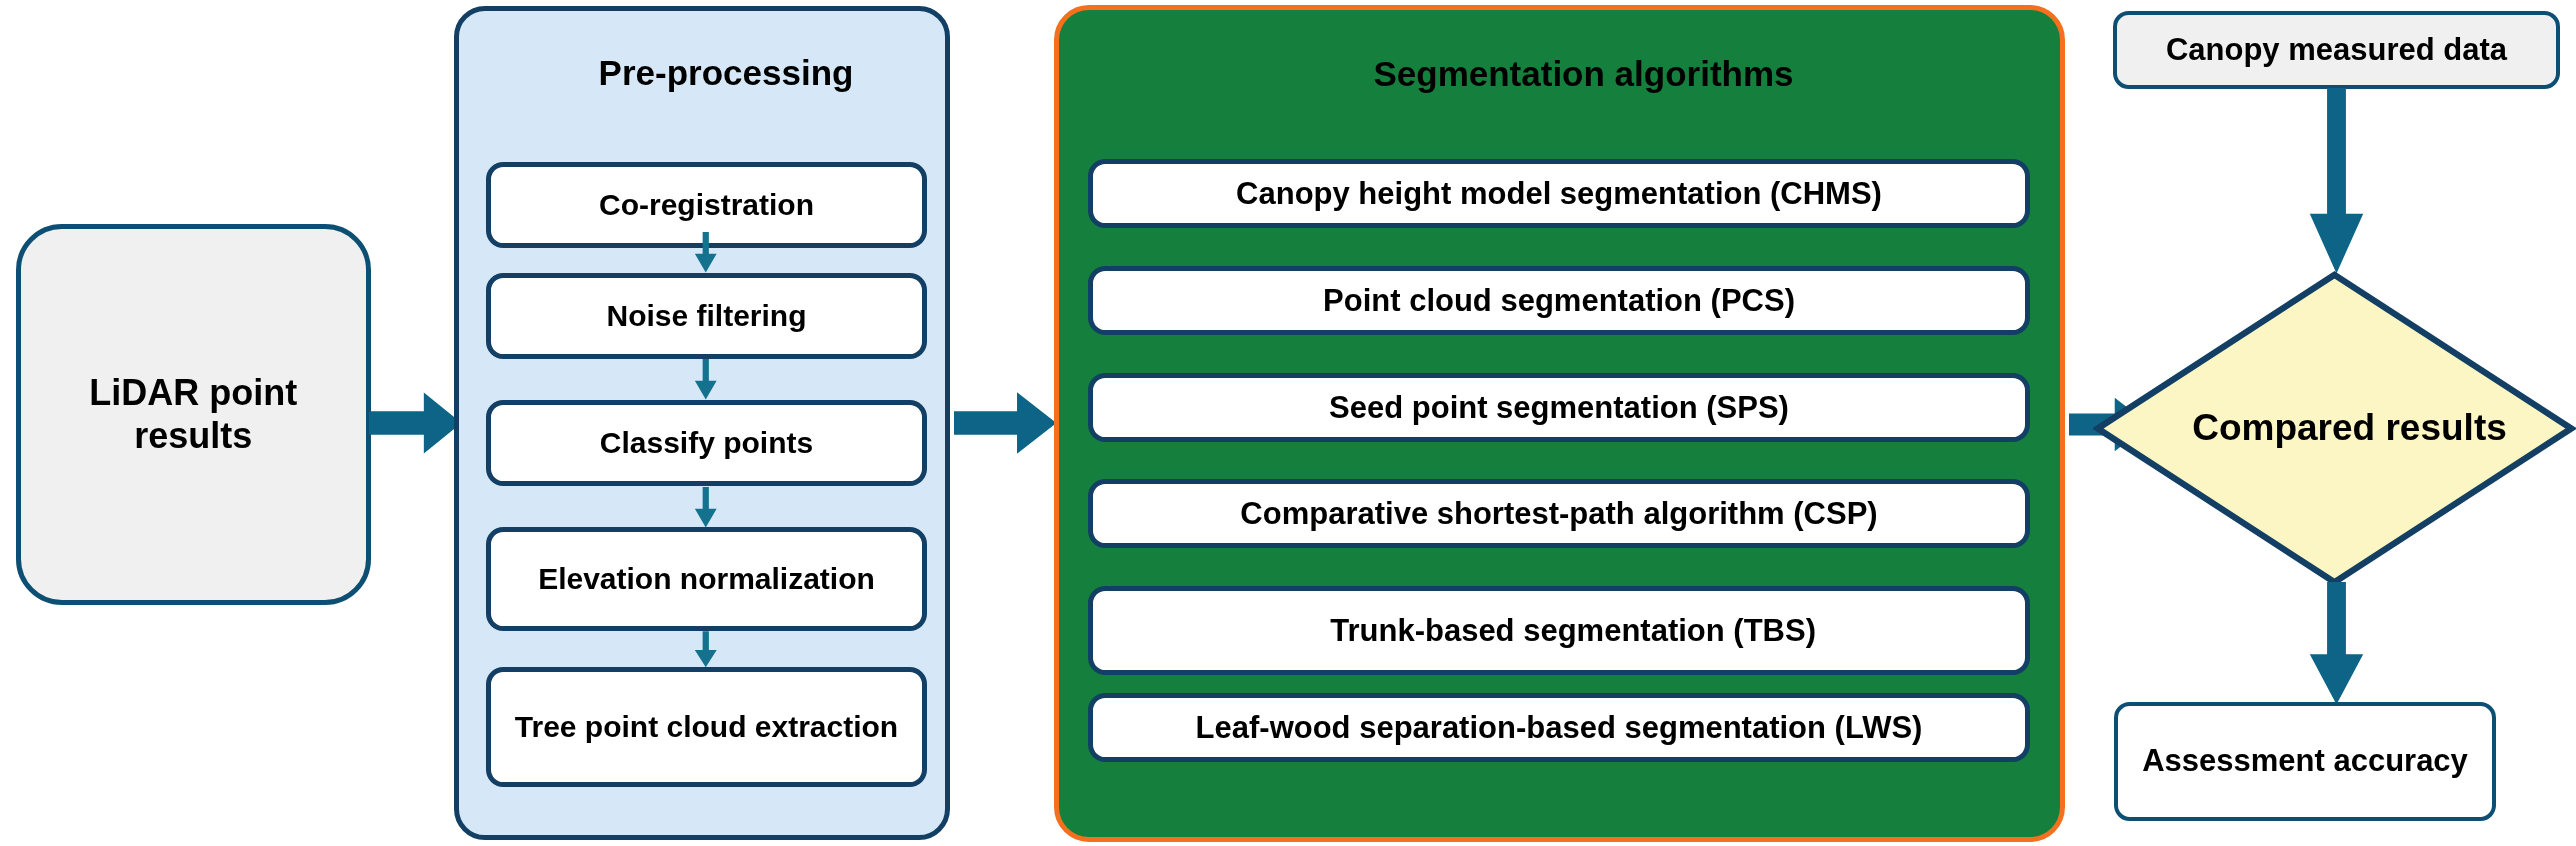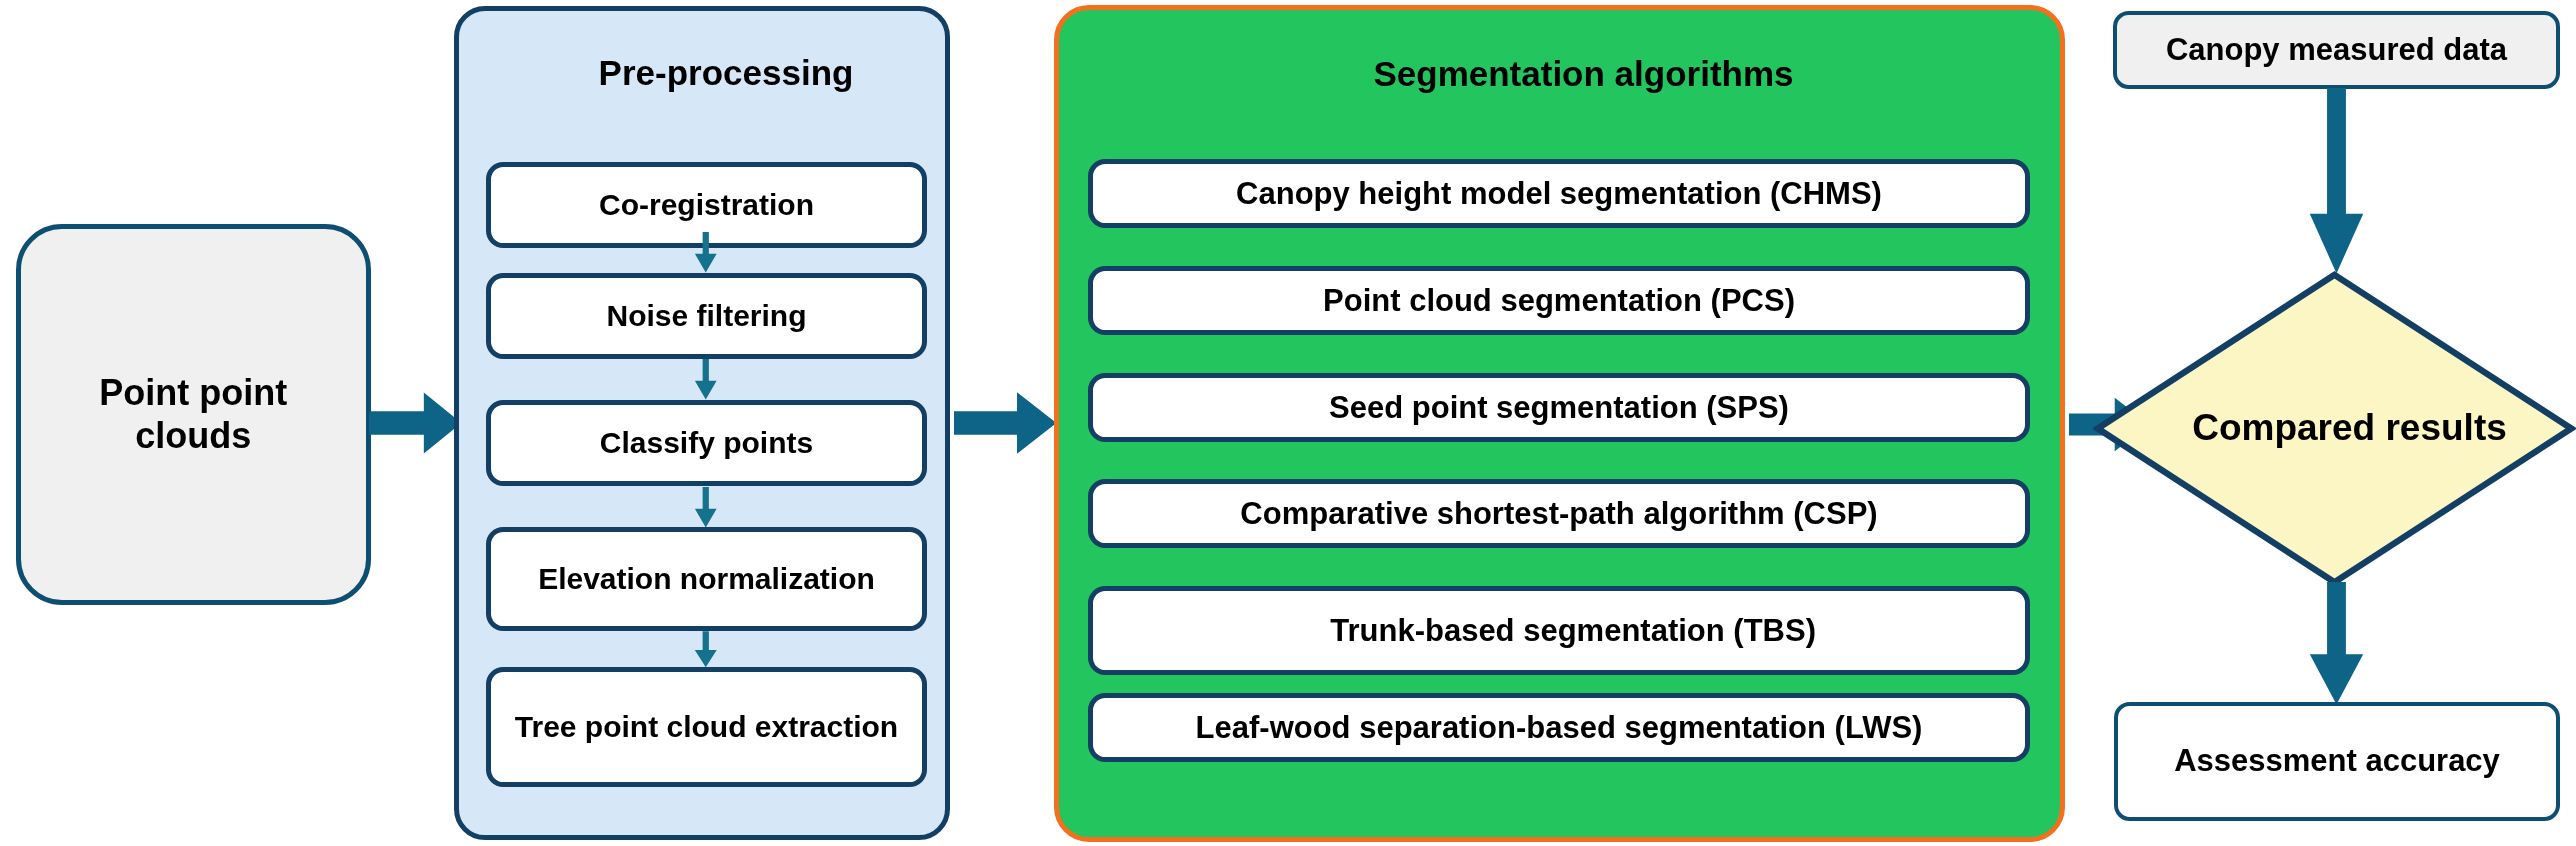--- a/index.html
+++ b/index.html
@@ -56,21 +56,21 @@
     height: 834px;
     background: #d6e8f7;
     border: 5.5px solid #123f63;
     border-radius: 31px;
   }
   .panel-orange {
     left: 1054px;
     top: 4.7px;
     width: 1011px;
     height: 837px;
-    background: #22c55e;
+    background: #15803d;
     border: 5.5px solid #f4701f;
     border-radius: 35px;
   }
   .panel-title {
     position: absolute;
     left: 0;
     right: 0;
     text-align: center;
     font-weight: bold;
     color: #000000;
@@ -121,21 +121,21 @@
     width: 447px;
     height: 78px;
     background: #f0f0f0;
     border: 4.7px solid #0d4f73;
     border-radius: 15.7px;
     font-size: 31px;
   }
   .assess-box {
     left: 2114px;
     top: 702px;
-    width: 446px;
+    width: 382px;
     height: 119px;
     background: #ffffff;
     border: 4.7px solid #0d4f73;
     border-radius: 15.7px;
     font-size: 31px;
   }
   .diamond-wrap {
     position: absolute;
     left: 2093px;
     top: 270px;
@@ -157,21 +157,21 @@
     color: #000000;
     line-height: 1.15;
     pointer-events: none;
   }
 </style>
 </head>
 <body>
 
 <div id="canvas">
 
-  <div class="node source-box">Point point clouds</div>
+  <div class="node source-box">LiDAR point results</div>
 
   <svg class="harrow" style="left:369px; top:389px; width:94px; height:68px;" viewBox="0 0 120 86">
     <path d="M0,28 L70,28 L70,4 L118,43 L70,82 L70,58 L0,58 Z" fill="#0d6486"></path>
   </svg>
 
   <div class="panel panel-blue">
     <div class="panel-title">Pre-processing</div>
 
     <div class="step pp-step" style="top:151px; height:86px;">Co-registration</div>
 

